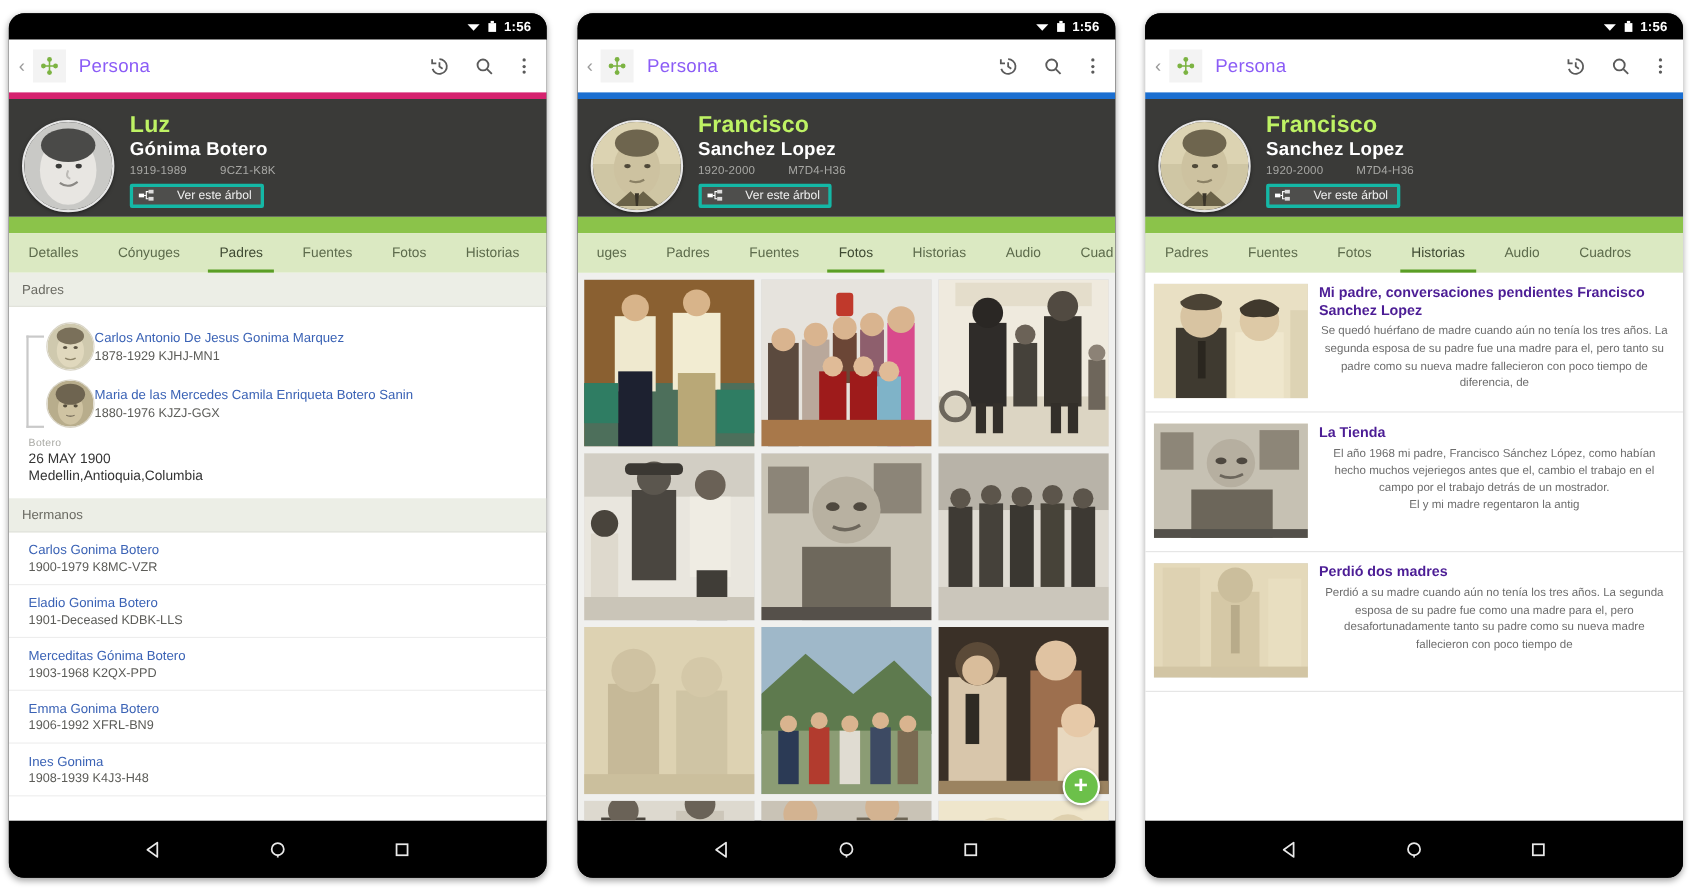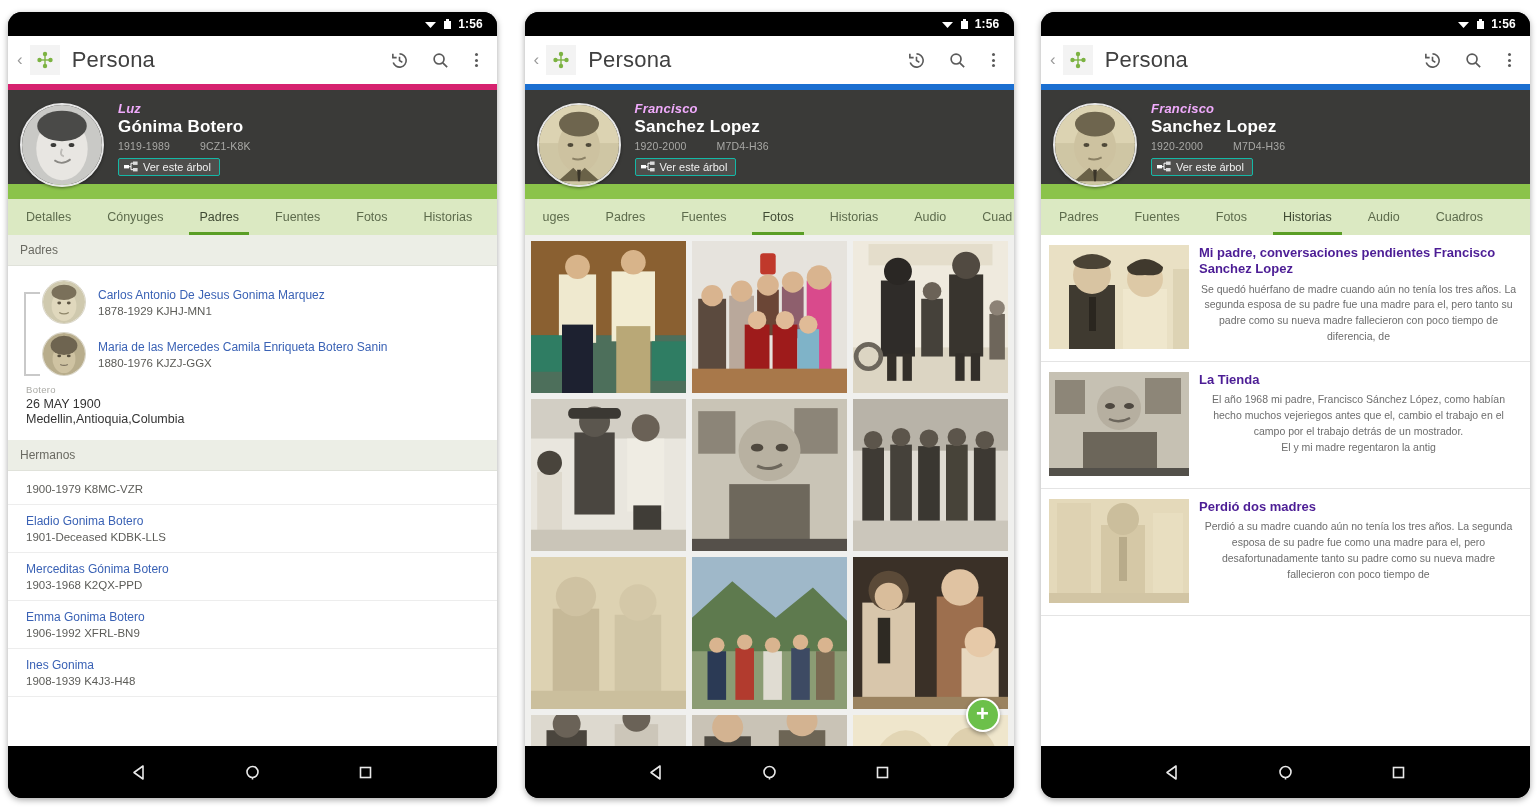--- a/index.html
+++ b/index.html
@@ -78,22 +78,22 @@
     padding: 0 3px 2px 3px;
     line-height: 1;
   }
   .applogo {
     width: 30px; height: 30px;
     background: #f3f3f3;
     display: flex; align-items: center; justify-content: center;
     flex: none;
   }
   .app-title {
-    font-size: 22px;
-    color: #404040;
+    font-size: 17px;
+    color: #8b5cf6;
     margin-left: 8px;
     flex: 1;
     letter-spacing: .2px;
   }
   .appbar-actions { display: flex; align-items: center; gap: 22px; padding-right: 4px; }
   .kebab { display: flex; flex-direction: column; gap: 2.5px; padding: 4px 3px; }
   .kebab span { width: 3px; height: 3px; border-radius: 50%; background: #5a5a5a; display: block; }
 
   
   .accent { height: 6px; flex: none; }
@@ -114,36 +114,35 @@
     overflow: hidden;
     flex: none;
     margin-bottom: -14px;
     position: relative;
     z-index: 3;
     box-shadow: 0 1px 3px rgba(0,0,0,.5);
   }
   .avatar svg { display: block; width: 100%; height: 100%; }
   .person-meta { flex: 1; min-width: 0; padding-top: 2px; }
   .p-given {
-    color: #f0abfc; font-size: 13px; font-weight: bold; line-height: 1.12;
+    color: #bef264; font-size: 21px; font-weight: bold; line-height: 1.12;
     letter-spacing: .2px;
-    font-style: italic;
   }
   .p-surname {
     color: #fff; font-size: 17px; font-weight: bold; line-height: 1.18;
     letter-spacing: .2px;
   }
   .p-sub {
     color: #a8a8a5; font-size: 10.5px; margin-top: 3px; letter-spacing: .2px;
     display: flex; gap: 30px;
   }
   .tree-btn {
-    display: inline-flex; align-items: center; gap: 5px;
+    display: inline-flex; align-items: center; gap: 21px;
     background: #4e4e4c;
-    border: 1px solid #14b8a6;
+    border: 3px solid #14b8a6;
     border-radius: 2px;
     padding: 2px 8px 2px 5px;
     margin-top: 6px;
     color: #f0f0f0;
     font-size: 11px;
   }
   .hero-foot { height: 15px; background: #8bc34a; flex: none; }
 
   
   .tabs {
@@ -176,21 +175,21 @@
     background: #eceee6;
     color: #6a6a62;
     font-size: 12px;
     padding: 8px 12px;
     border-bottom: 1px solid #e0e2da;
   }
 
   
   .parents-block { padding: 10px 0 4px 0; position: relative; }
   .parent-row {
-    display: flex; align-items: center; gap: 12px;
+    display: flex; align-items: center; 
     padding: 4px 12px 4px 34px;
     position: relative;
   }
   .bracket {
     position: absolute;
     left: 16px; top: 26px;
     width: 16px; height: 84px;
     border-left: 2px solid #c9c9c9;
     border-top: 2px solid #c9c9c9;
     border-bottom: 2px solid #c9c9c9;
@@ -398,20 +397,21 @@
           <div class="married-block">
             <div class="m-label">Botero</div>
             <div class="m-date">26 MAY 1900</div>
             <div class="m-place">Medellin,Antioquia,Columbia</div>
           </div>
         </div>
 
         <div class="section-head">Hermanos</div>
 
         <div class="sib-row">
+          <div class="sib-name">Carlos Gonima Botero</div>
           <div class="sib-dates">1900-1979  K8MC-VZR</div>
         </div>
         <div class="sib-row">
           <div class="sib-name">Eladio Gonima Botero</div>
           <div class="sib-dates">1901-Deceased  KDBK-LLS</div>
         </div>
         <div class="sib-row">
           <div class="sib-name">Merceditas Gónima Botero</div>
           <div class="sib-dates">1903-1968  K2QX-PPD</div>
         </div>

